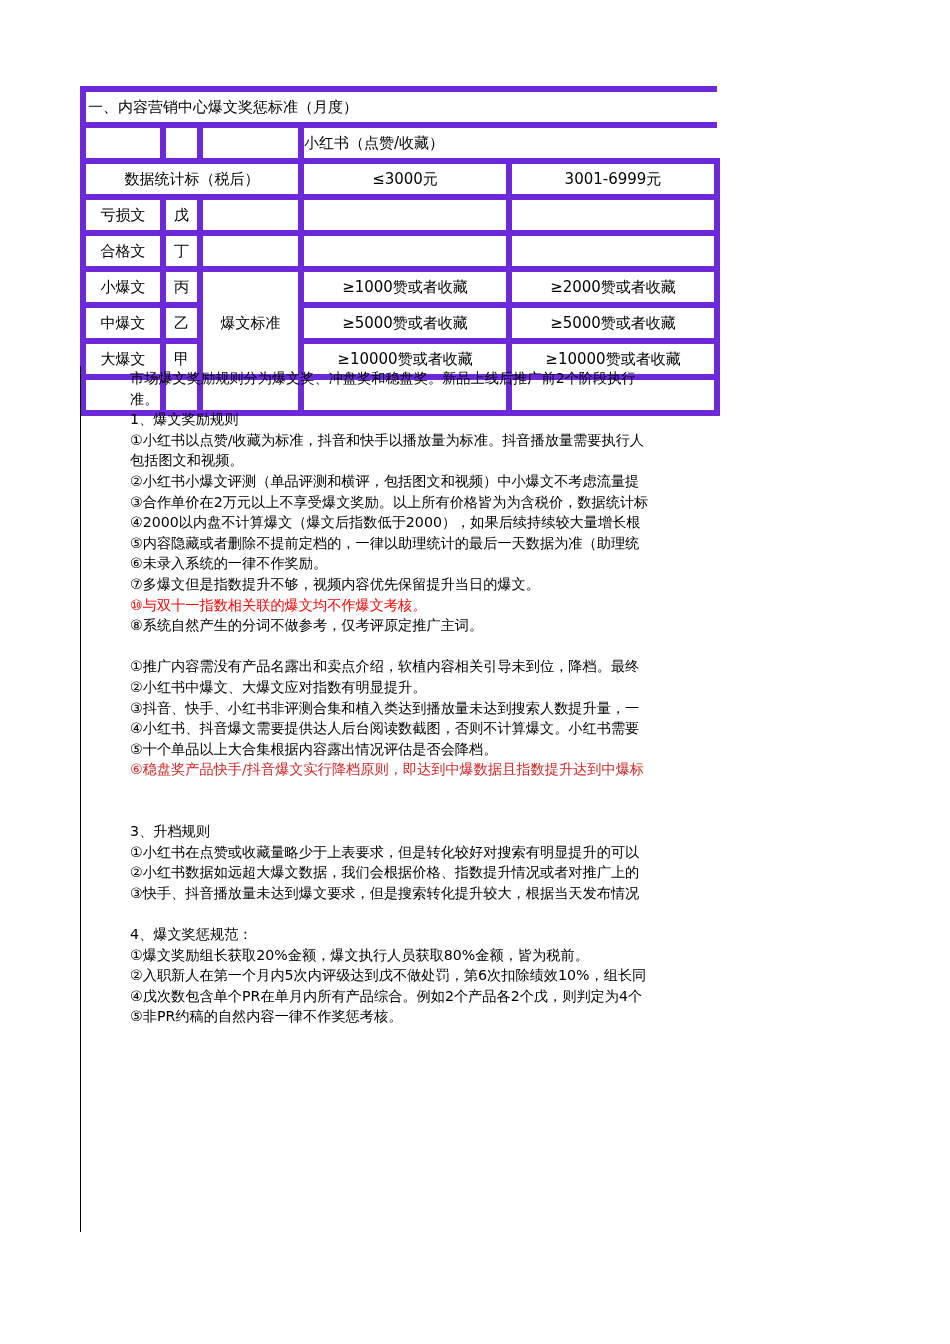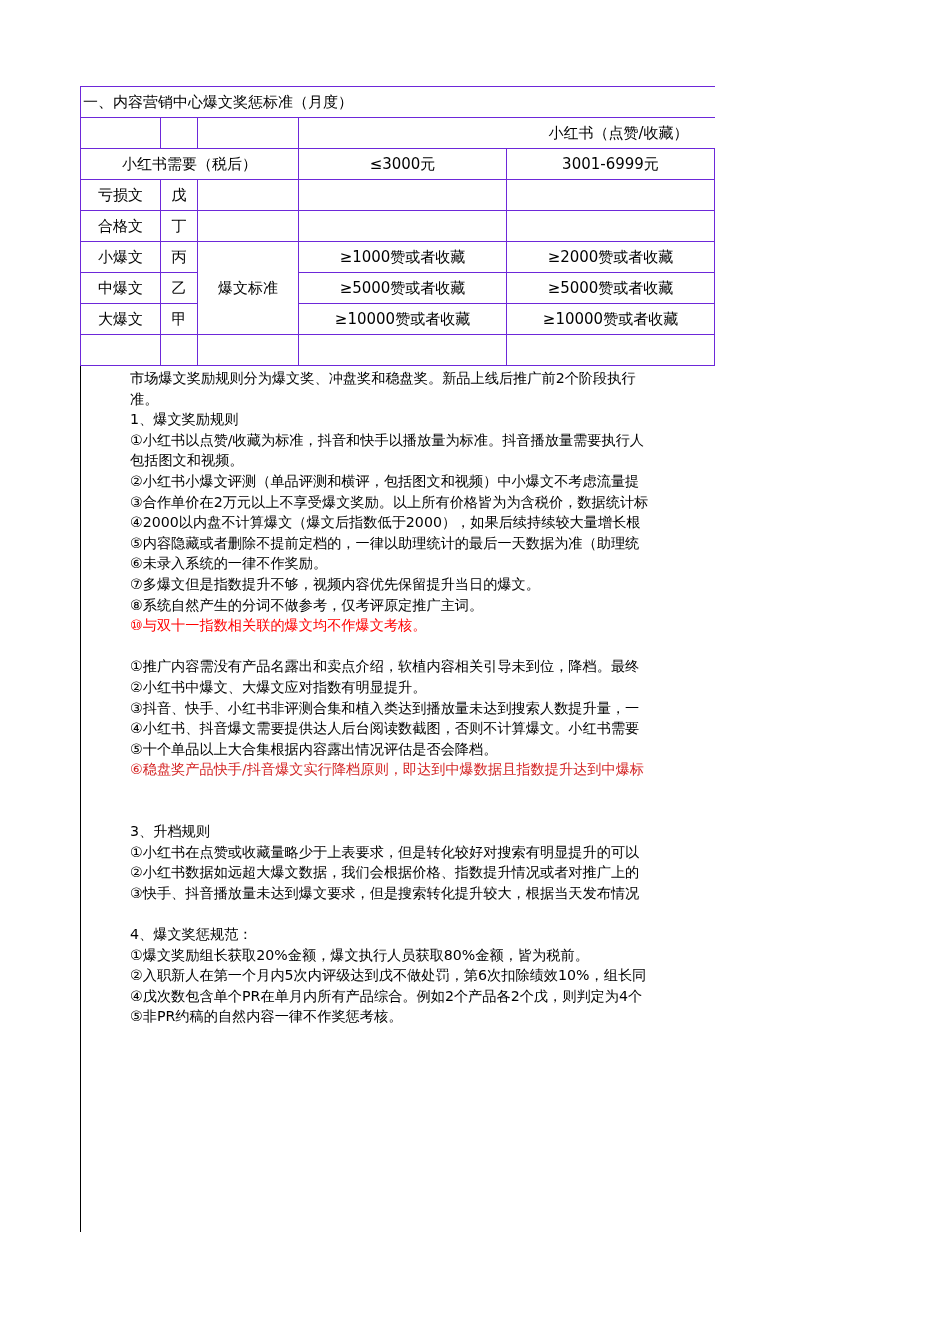--- a/index.html
+++ b/index.html
@@ -1,19 +1,19 @@
 <!DOCTYPE html>
 <html><head>
 <meta charset="utf-8">
 <style>
   html, body { margin:0; padding:0; background:#ffffff; }
   body { width:950px; height:1344px; position:relative; overflow:hidden;
          font-family:"DejaVu Sans","Liberation Sans",sans-serif; color:#000; }
   table.grid { border-collapse:collapse; table-layout:fixed; width:635px; position:absolute; left:80px; top:86px; }
-  table.grid td { border:1px solid #6d28d9; height:30px; padding:0; font-size:15px; text-align:center; vertical-align:middle; white-space:nowrap; overflow:hidden; }
+  table.grid td { border:6px solid #6d28d9; height:30px; padding:0; font-size:15px; text-align:center; vertical-align:middle; white-space:nowrap; overflow:hidden; }
   table.grid td.title { text-align:left; padding-left:2px; border-right:none; }
   table.grid td.noright { border-right:none; }
   .leftline { position:absolute; left:80px; top:366px; width:1px; height:866px; background:#000; }
   .notes { position:absolute; left:82px; top:368px; width:632px; overflow:hidden; font-size:14.2px; line-height:20.6px; }
   .notes .ln { white-space:nowrap; overflow:hidden; height:20.6px;padding-left:48px; }
   .notes .red { color:#ff0000; }
   .notes .dred { color:#d42424; }
   .notes .gap { height:20.6px; }
 </style>
 </head>
@@ -28,24 +28,24 @@
       <col style="width:208px">
   </colgroup>
   <tbody>
       <tr>
     <td class="title" colspan="5">一、内容营销中心爆文奖惩标准（月度）</td>
   </tr>
   <tr>
     <td></td>
     <td></td>
     <td></td>
-    <td class="noright" colspan="2" style="text-align:right;padding-right:26px;">小红书（点赞/收藏）</td>
+    <td class="noright" colspan="2" style="text-align:left;padding-right:26px;">小红书（点赞/收藏）</td>
   </tr>
   <tr>
-    <td colspan="3">小红书需要（税后）</td>
+    <td colspan="3">数据统计标（税后）</td>
     <td>≤3000元</td>
     <td>3001-6999元</td>
   </tr>
   <tr>
     <td>亏损文</td>
     <td>戊</td>
     <td></td>
     <td></td>
     <td></td>
   </tr>
@@ -93,22 +93,22 @@
 
   <div class="ln">1、爆文奖励规则</div>
   <div class="ln">①小红书以点赞/收藏为标准，抖音和快手以播放量为标准。抖音播放量需要执行人</div>
   <div class="ln">包括图文和视频。</div>
   <div class="ln">②小红书小爆文评测（单品评测和横评，包括图文和视频）中小爆文不考虑流量提</div>
   <div class="ln">③合作单价在2万元以上不享受爆文奖励。以上所有价格皆为为含税价，数据统计标</div>
   <div class="ln">④2000以内盘不计算爆文（爆文后指数低于2000），如果后续持续较大量增长根</div>
   <div class="ln">⑤内容隐藏或者删除不提前定档的，一律以助理统计的最后一天数据为准（助理统</div>
   <div class="ln">⑥未录入系统的一律不作奖励。</div>
   <div class="ln">⑦多爆文但是指数提升不够，视频内容优先保留提升当日的爆文。</div>
+  <div class="ln red">⑩与双十一指数相关联的爆文均不作爆文考核。</div>
   <div class="ln">⑧系统自然产生的分词不做参考，仅考评原定推广主词。</div>
-  <div class="ln red">⑩与双十一指数相关联的爆文均不作爆文考核。</div>
   <div class="gap"></div>
 
   <div class="ln">①推广内容需没有产品名露出和卖点介绍，软植内容相关引导未到位，降档。最终</div>
   <div class="ln">②小红书中爆文、大爆文应对指数有明显提升。</div>
   <div class="ln">③抖音、快手、小红书非评测合集和植入类达到播放量未达到搜索人数提升量，一</div>
   <div class="ln">④小红书、抖音爆文需要提供达人后台阅读数截图，否则不计算爆文。小红书需要</div>
   <div class="ln">⑤十个单品以上大合集根据内容露出情况评估是否会降档。</div>
   <div class="ln dred">⑥稳盘奖产品快手/抖音爆文实行降档原则，即达到中爆数据且指数提升达到中爆标</div>
   <div class="gap"></div>
   <div class="gap"></div>

